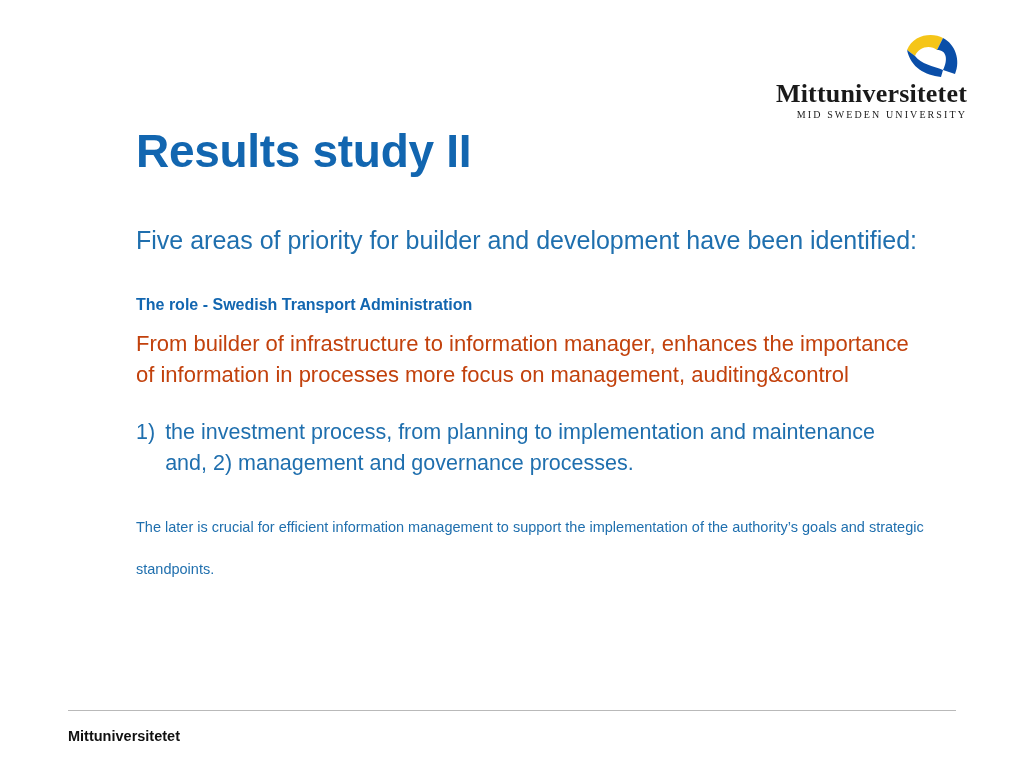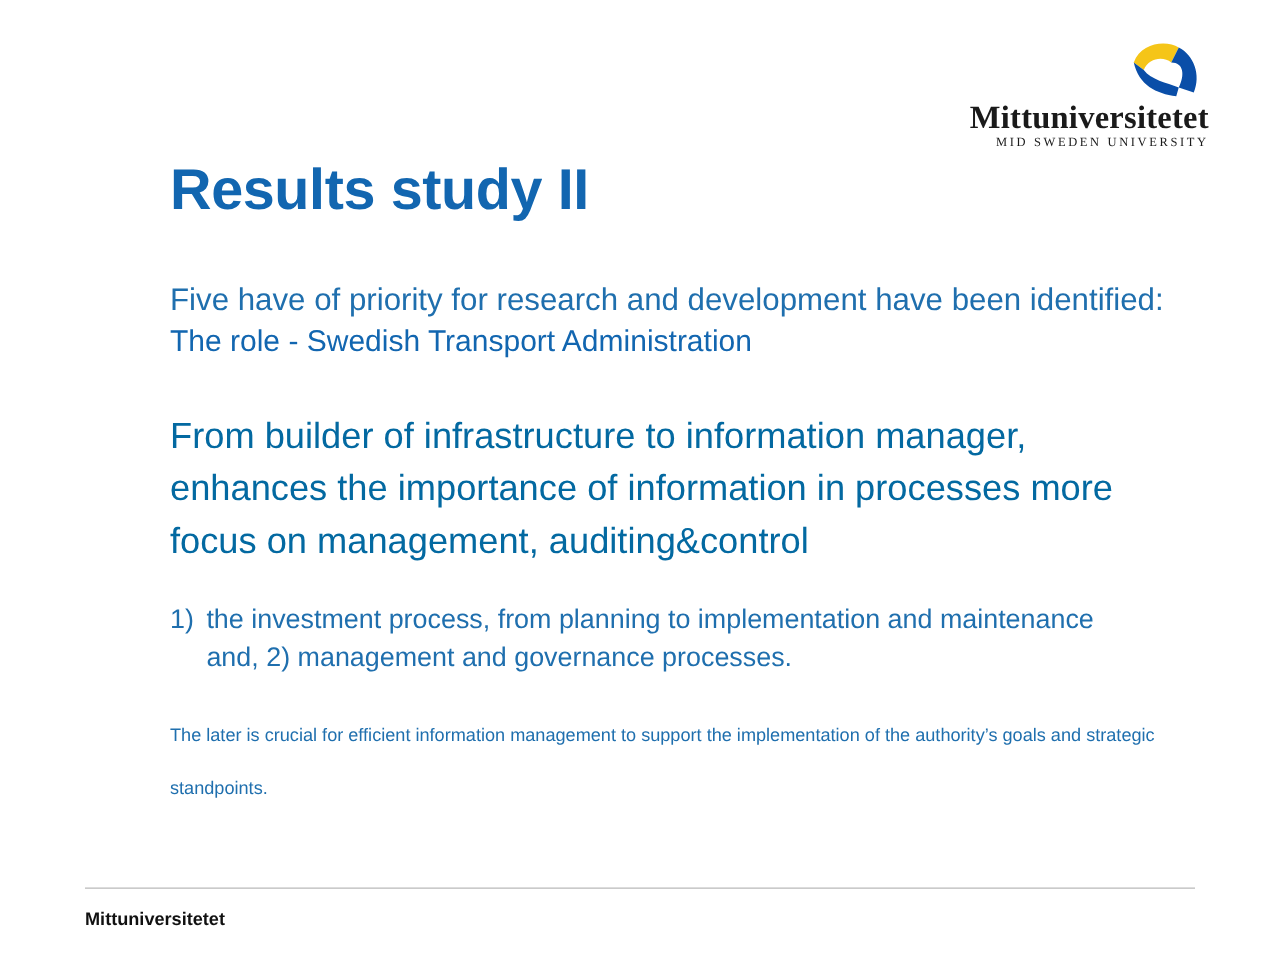--- a/index.html
+++ b/index.html
@@ -70,29 +70,30 @@
     width: 800px;
     color: #1f6fae;
   }
   .lead {
     font-size: 25px;
     line-height: 1.5;
     color: #1f6fae;
     width: 800px;
   }
   .sub-head {
-    font-size: 24px;
-    font-weight: normal;
+    font-size: 16px;
+    font-weight: bold;
     color: #1266b0;
+    margin-top: 36px;
   }
   .para {
-    font-size: 29px;
+    font-size: 22px;
     line-height: 1.45;
-    color: #0369a1;
-    margin-top: 40px;
+    color: #c2410c;
+    margin-top: 14px;
     width: 790px;
   }
   .sub-head2 {
     font-size: 24px;
     font-weight: bold;
     color: #1266b0;
     margin-top: 30px;
     margin-left: 10px;
   }
   .numbered {
@@ -145,21 +146,21 @@
         <path d="M12 26 C18 34, 30 36, 40 40 L38 47 C22 45, 8 38, 4 20 Z" fill="#0a4ea8"></path>
       </svg>
     </div>
     <div class="logo-wordmark">Mittuniversitetet</div>
     <div class="logo-sub">MID SWEDEN UNIVERSITY</div>
   </div>
 
   <div class="slide-title">Results study II</div>
 
   <div class="content">
-    <div class="lead">Five have of priority for research and development have been identified:</div>
+    <div class="lead">Five areas of priority for builder and development have been identified:</div>
     <div class="sub-head">The role - Swedish Transport Administration</div>
     <div class="para">From builder of infrastructure to information manager, enhances the importance of information in processes more focus on management, auditing&amp;control</div>
     <div class="numbered">
       <span class="marker">1)</span>
       <span class="text">the investment process, from planning to implementation and maintenance and, 2) management and governance processes.</span>
     </div>
     <div class="footnote">The later is crucial for efficient information management to support the implementation of the authority’s goals and strategic standpoints.</div>
   </div>
 
   <div class="footer-rule"></div>

